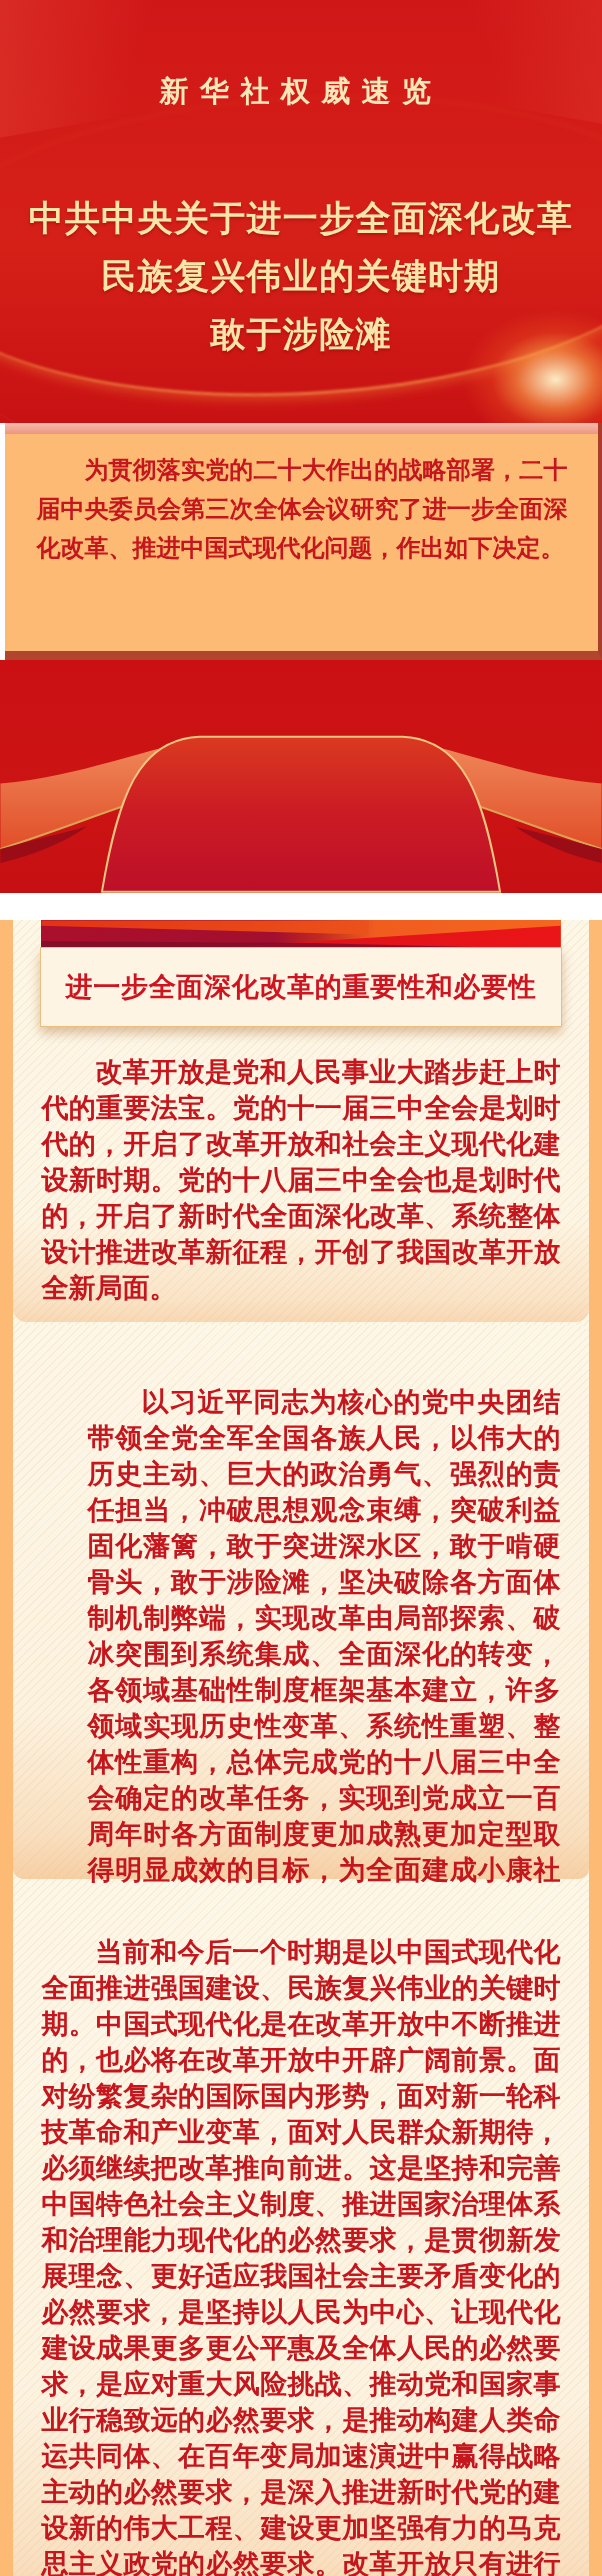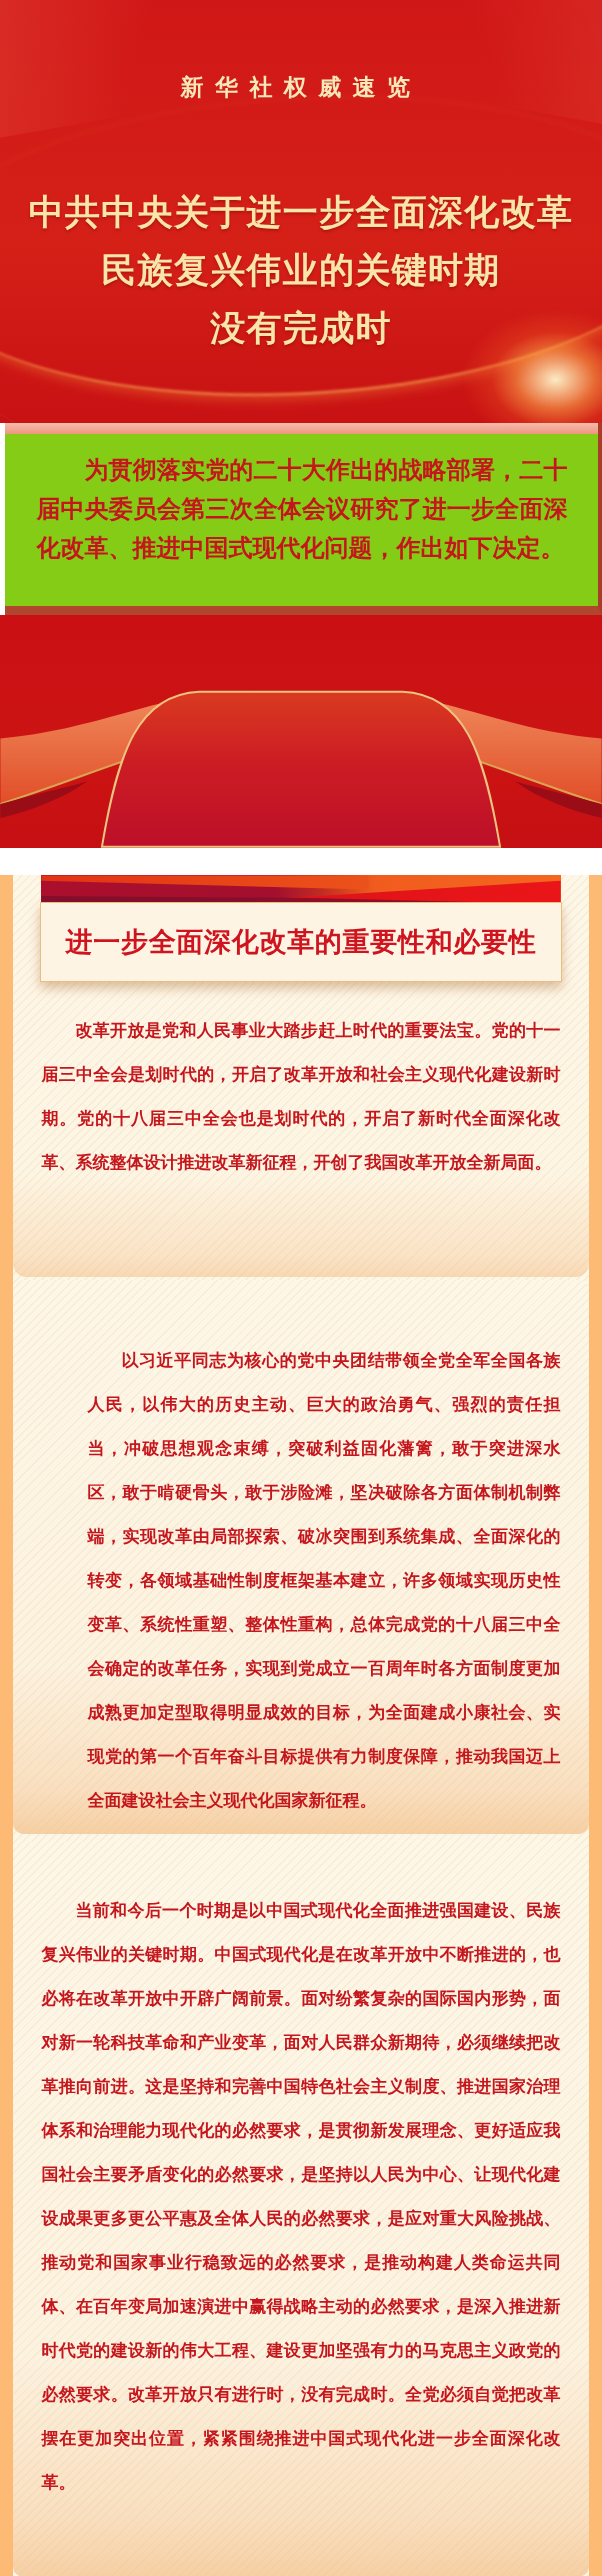--- a/index.html
+++ b/index.html
@@ -48,35 +48,35 @@
     transform: rotate(4deg);
   }
   .flare-glow {
     position:absolute; right:-47px; top:309px; width:187px; height:141px;
     border-radius:50%;
     background: radial-gradient(closest-side, rgba(255,246,205,.95), rgba(255,175,75,.55) 42%, rgba(255,120,40,.22) 68%, rgba(255,120,40,0));
   }
   .brand {
     position:absolute; top:72px; left:0; width:100%;
     text-align:center;
-    font-size:23px; letter-spacing:11.4px;
+    font-size:29px; letter-spacing:11.4px;
     color:#f6e8b8;
   }
   .hero-title {
-    position:absolute; top:184px; left:0; width:100%;
+    position:absolute; top:190px; left:0; width:100%;
     text-align:center;
     font-size:35px; line-height:58px; letter-spacing:1.3px;
     color:#f7e5a9;
     text-shadow: 0 2px 2.7px rgba(130,10,5,.45);
   }
 
   
   .intro-card {
-    margin-left:5.4px; width:597px; height:192px;
-    background:#84cc16;
+    margin-left:5.4px; width:597px; height:237px;
+    background:#fdba74;
     border-right:4.7px solid #aa3d2a;
     border-bottom:9.4px solid #b2452e;
   }
   .intro-strip {
     height:10.7px; width:100%;
     background: linear-gradient(180deg, #f6bcab, #ee9580);
   }
   .intro-text {
     padding:17.4px 31px 0 31px;
     font-size:24px; line-height:39px;
@@ -149,21 +149,21 @@
     border:1.3px solid #eabd81;
     background:#fdf4e3;
     display:flex; align-items:center; justify-content:center;
     box-shadow: 0 6px 10.7px rgba(166,94,34,.38);
   }
   .title-panel .heading {
     font-size:27px; color:#cf1420; letter-spacing:0.7px;
   }
 
   .para {
-    font-size:17px; line-height:44px;
+    font-size:27px; line-height:36px;
     color:#c5161d;
     text-indent:2em; text-align:justify;
   }
   .para-1 { padding:27px 28px 0 28px; }
   .para-2 { padding:59px 28px 0 28px; }
   .para-3 { padding:47px 28px 0 28px; }
 </style>
 </head>
 <body>
 
@@ -173,21 +173,21 @@
   <div class="swoosh-1"></div>
   <div class="swoosh-2"></div>
   <div class="flare-arc"></div>
   <div class="flare-glow"></div>
 
   <div class="brand">新华社权威速览</div>
 
   <h1 class="hero-title">
     <div>中共中央关于进一步全面深化改革</div>
     <div>民族复兴伟业的关键时期</div>
-    <div>没有完成时</div>
+    <div>敢于涉险滩</div>
   </h1>
 </header>
 
 <section class="intro-card">
   <div class="intro-strip"></div>
   <p class="intro-text">为贯彻落实党的二十大作出的战略部署，二十届中央委员会第三次全体会议研究了进一步全面深化改革、推进中国式现代化问题，作出如下决定。</p>
 </section>
 
 <section class="badge-zone">
   <svg width="602" height="177" viewBox="0 0 900 265" aria-hidden="true">

